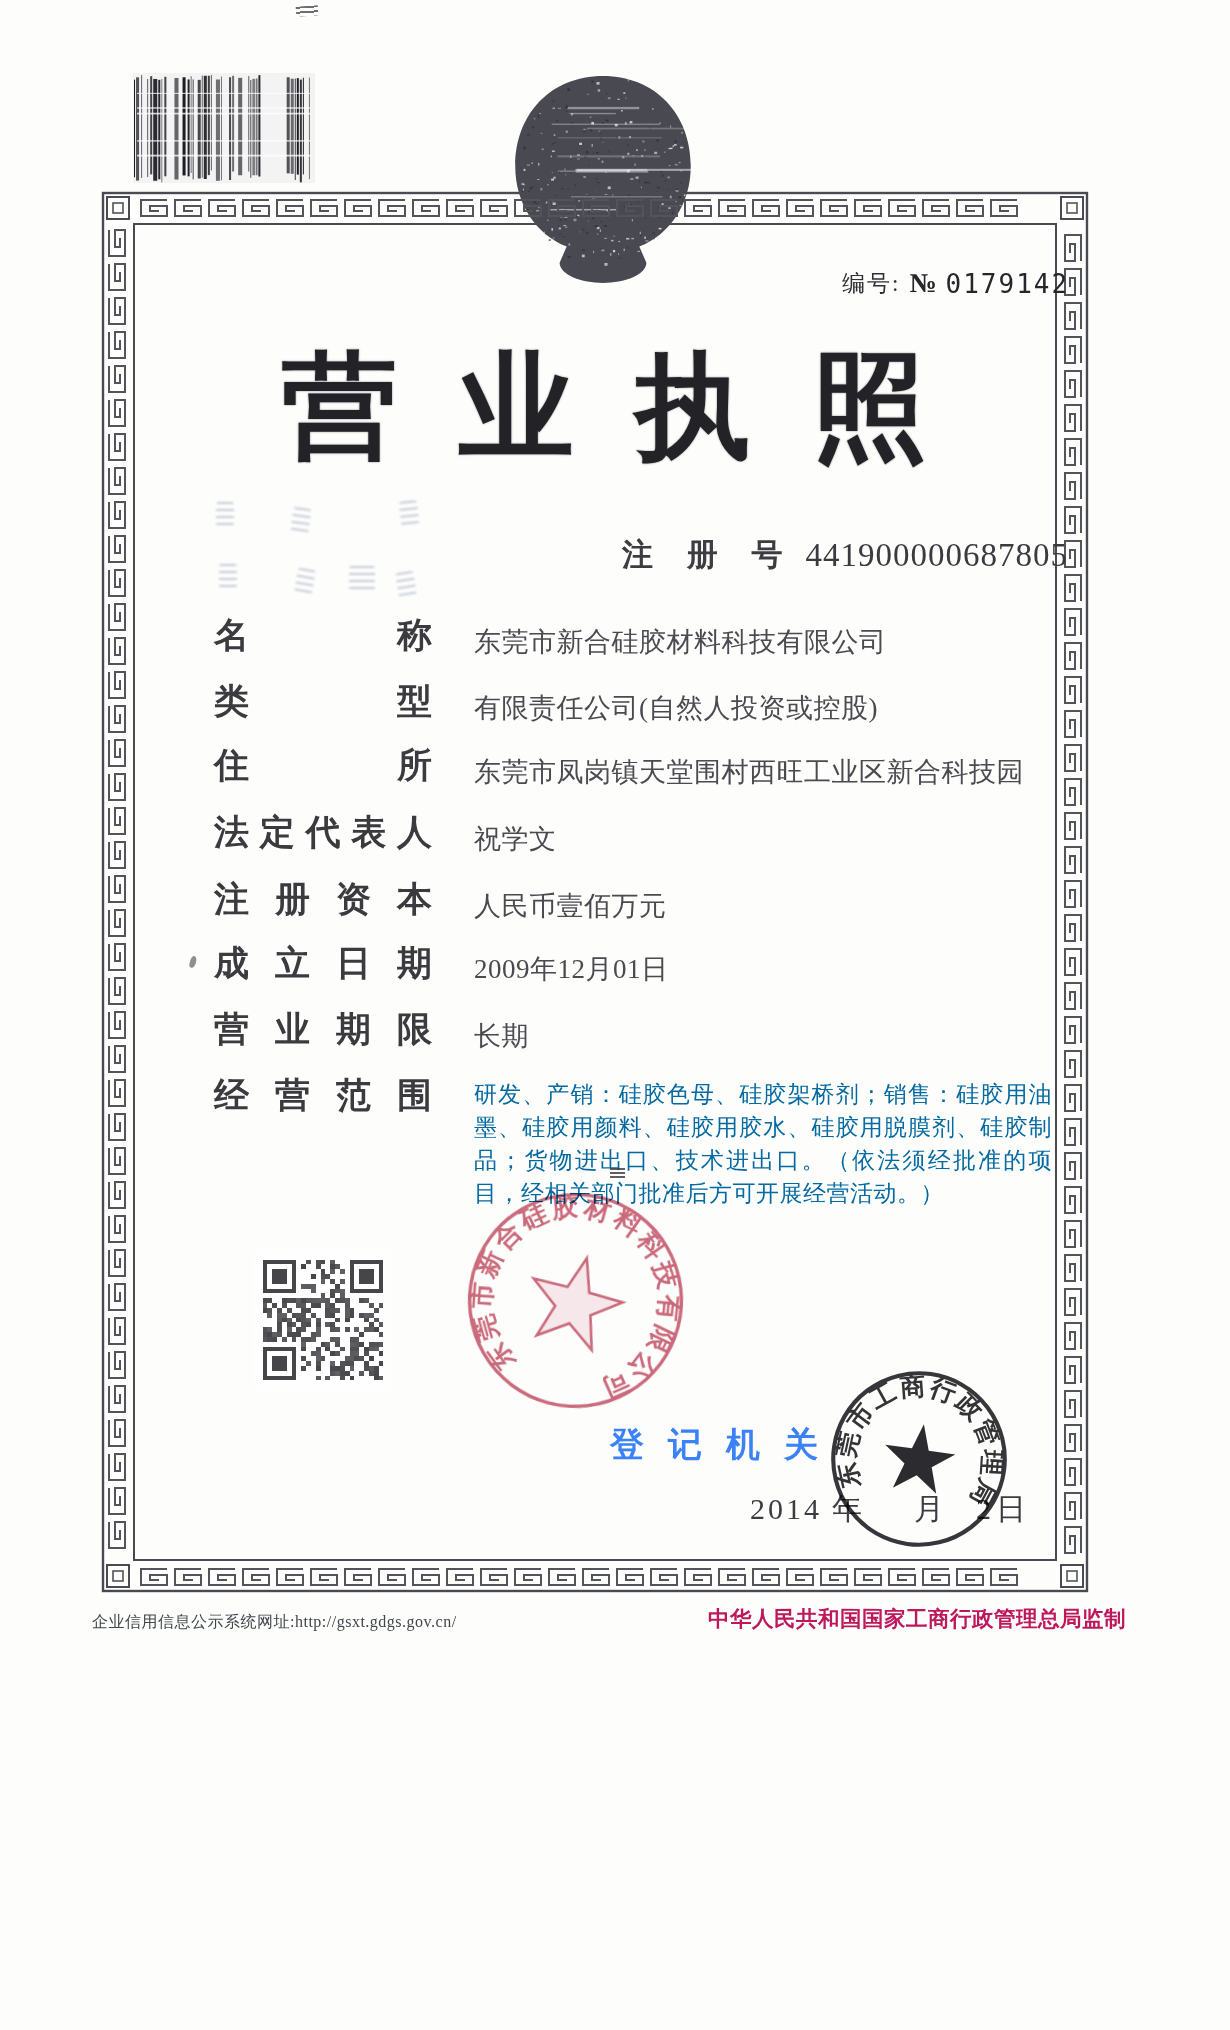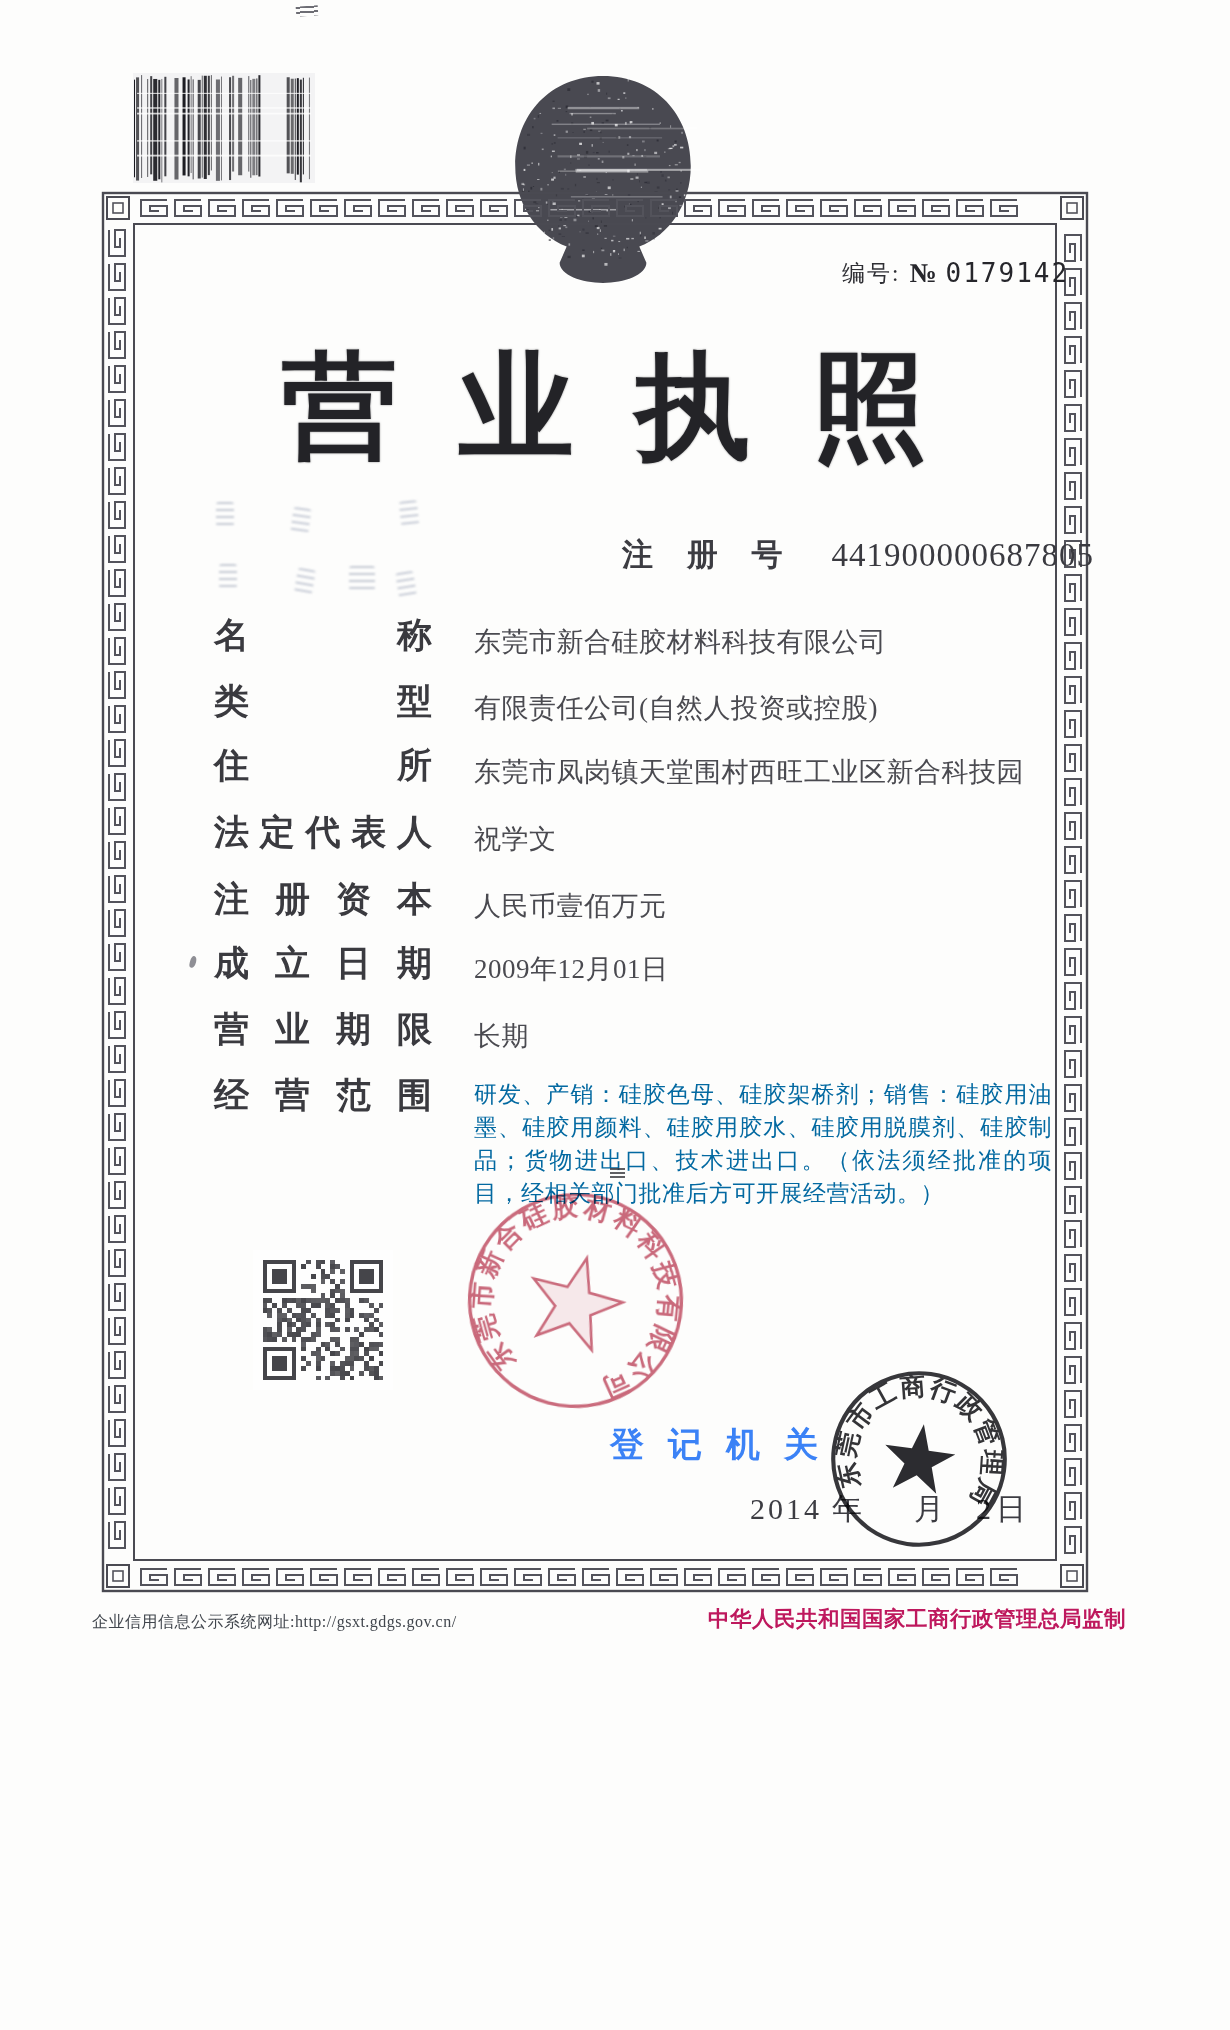--- a/index.html
+++ b/index.html
@@ -15,36 +15,36 @@
   .ghost{width:18px;height:24px;border-radius:3px;filter:blur(.9px);
     background:repeating-linear-gradient(180deg,rgba(108,122,150,.38) 0 2px,transparent 2px 7px)}
 
   
   .barcode{left:133px;top:73px;width:182px;height:110px}
   .emblem{left:502px;top:64px;width:202px;height:230px;opacity:.94}
   .frame{left:100px;top:190px;width:990px;height:1404px}
   .qr{left:253px;top:1250px;width:140px;height:140px;opacity:.85}
 
   
-  .serial{left:842px;top:258px;display:flex;align-items:flex-start;gap:9px;white-space:nowrap}
+  .serial{left:842px;top:268px;display:flex;align-items:flex-end;gap:9px;white-space:nowrap}
   .serial .lab{font-size:23px;color:#2f2f34;letter-spacing:2px}
   .serial .no{font-size:27px;font-weight:700;color:#26262b}
   .serial .num{font-family:"DejaVu Sans Mono","Liberation Mono",monospace;font-size:26px;
                letter-spacing:2px;color:#26262b}
 
   
   .title{left:282px;top:346px;width:645px;font-size:115px;line-height:1.06;font-weight:900;
          color:#232327;font-family:"Liberation Sans","DejaVu Sans",sans-serif;
          text-shadow:0 0 2px rgba(25,25,30,.55)}
   .jchars{display:flex;justify-content:space-between}
 
   
   .regno{left:622px;top:534px;display:flex;align-items:center;white-space:nowrap}
   .regno .lab{font-size:31px;letter-spacing:13px;color:#3c3c42;font-weight:600}
-  .regno .num{font-size:33px;margin-left:36px;letter-spacing:1px;color:#3a3a40}
+  .regno .num{font-size:33px;margin-left:10px;letter-spacing:1px;color:#3a3a40}
 
   
   .flabel{left:214px;width:218px;font-size:35px;font-weight:600;color:#3a3a3f;line-height:1.15}
   .fvalue{left:474px;font-size:27px;color:#4a4a50;white-space:nowrap;letter-spacing:.5px}
   .scope{left:474px;top:1078px;width:578px;font-size:23px;line-height:33px;color:#0369a1;
          white-space:normal;letter-spacing:.5px;text-align:justify}
   .scope-mark{left:610px;top:1168px;width:15px;height:11px;
     background:repeating-linear-gradient(180deg,rgba(55,55,60,.8) 0 2px,transparent 2px 4px)}
   .comma-mark{left:190px;top:956px;width:6px;height:12px;border-radius:50% 50% 60% 40%;
     background:rgba(70,70,80,.6);transform:rotate(14deg)}

